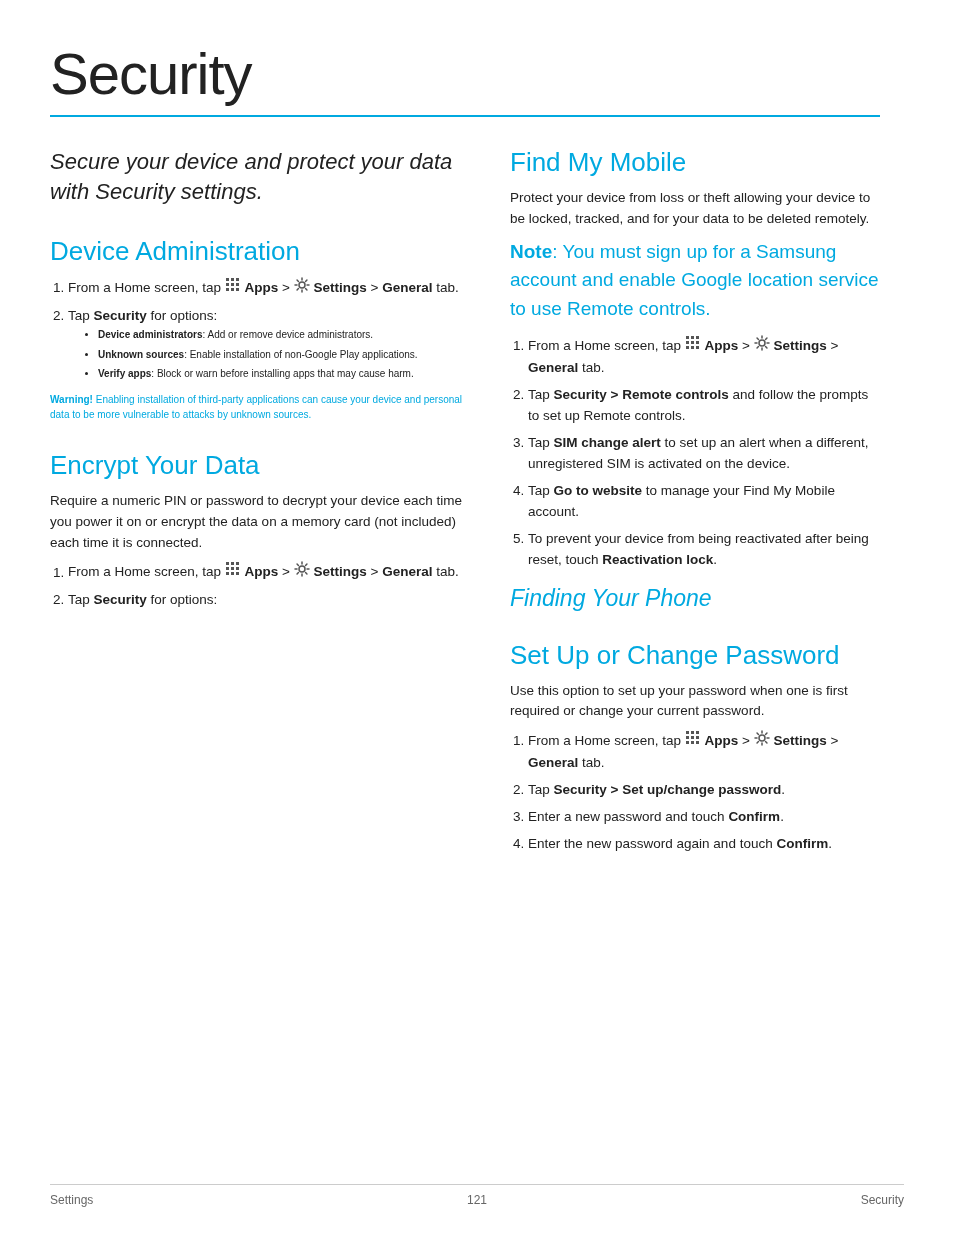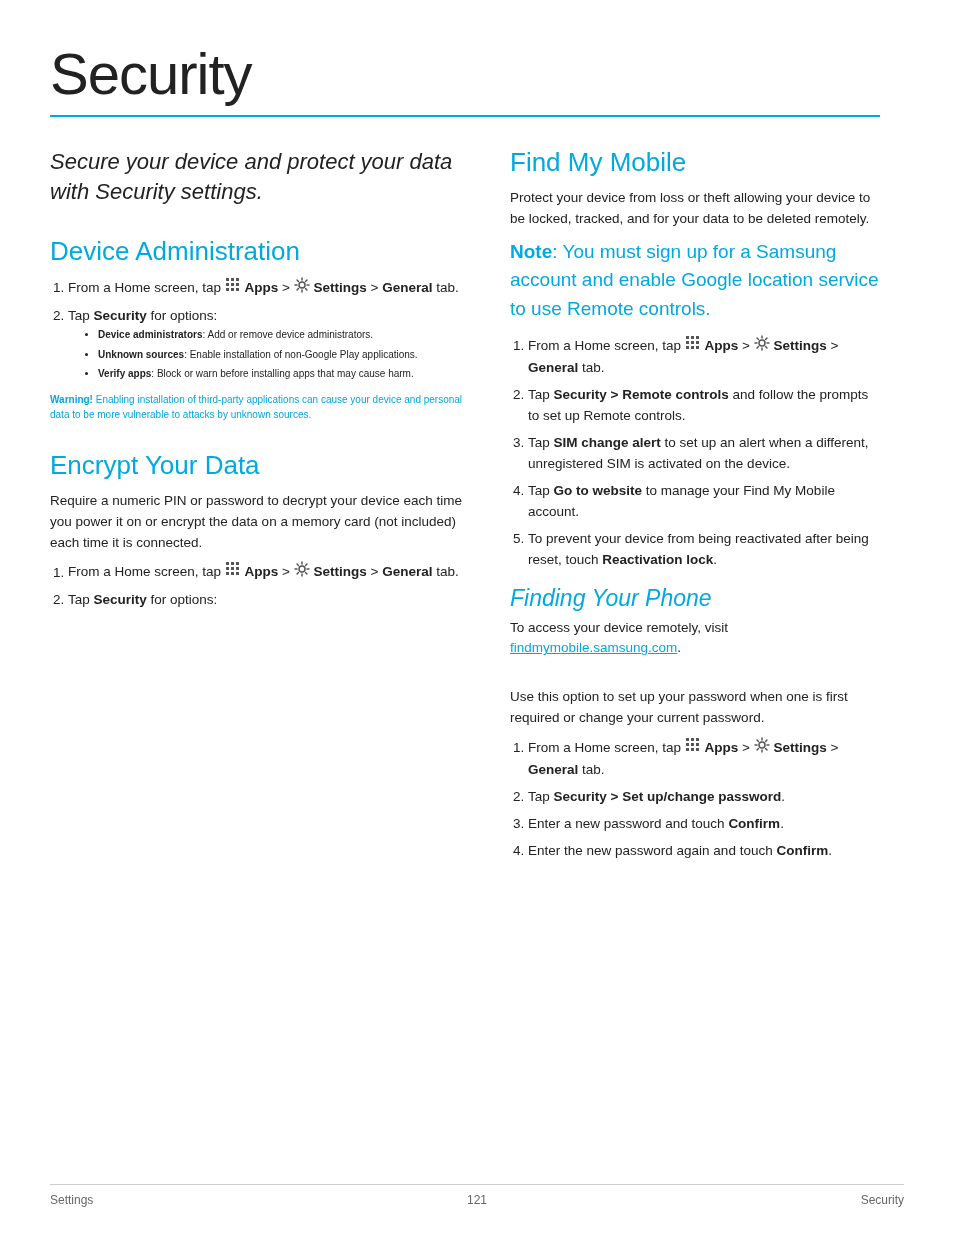--- a/index.html
+++ b/index.html
@@ -254,26 +254,24 @@
             </span>
             <b>Settings</b> &gt; <b>General</b> tab.
           </li>
           <li>Tap <b>Security &gt; Remote controls</b> and follow the prompts to set up Remote controls.</li>
           <li>Tap <b>SIM change alert</b> to set up an alert when a different, unregistered SIM is activated on the device.</li>
           <li>Tap <b>Go to website</b> to manage your Find My Mobile account.</li>
           <li>To prevent your device from being reactivated after being reset, touch <b>Reactivation lock</b>.</li>
         </ol>
 
         <h3 class="sub-heading">Finding Your Phone</h3>
-        <p>
-          <span>To access your device remotely, visit </span><a href="#">findmymobile.samsung.com</a><span>.</span>
-        </p>
       </div>
 
       <div class="section-block">
+        <h2 class="section-heading">Set Up or Change Password</h2>
         <p>Use this option to set up your password when one is first required or change your current password.</p>
         <ol>
           <li>
             From a Home screen, tap 
             <span class="inline-icon">
               <svg width="16" height="16" viewBox="0 0 16 16" fill="none" xmlns="http://www.w3.org/2000/svg">
                 <rect x="1" y="1" width="3" height="3" fill="#555"></rect>
                 <rect x="6" y="1" width="3" height="3" fill="#555"></rect>
                 <rect x="11" y="1" width="3" height="3" fill="#555"></rect>
                 <rect x="1" y="6" width="3" height="3" fill="#555"></rect>

